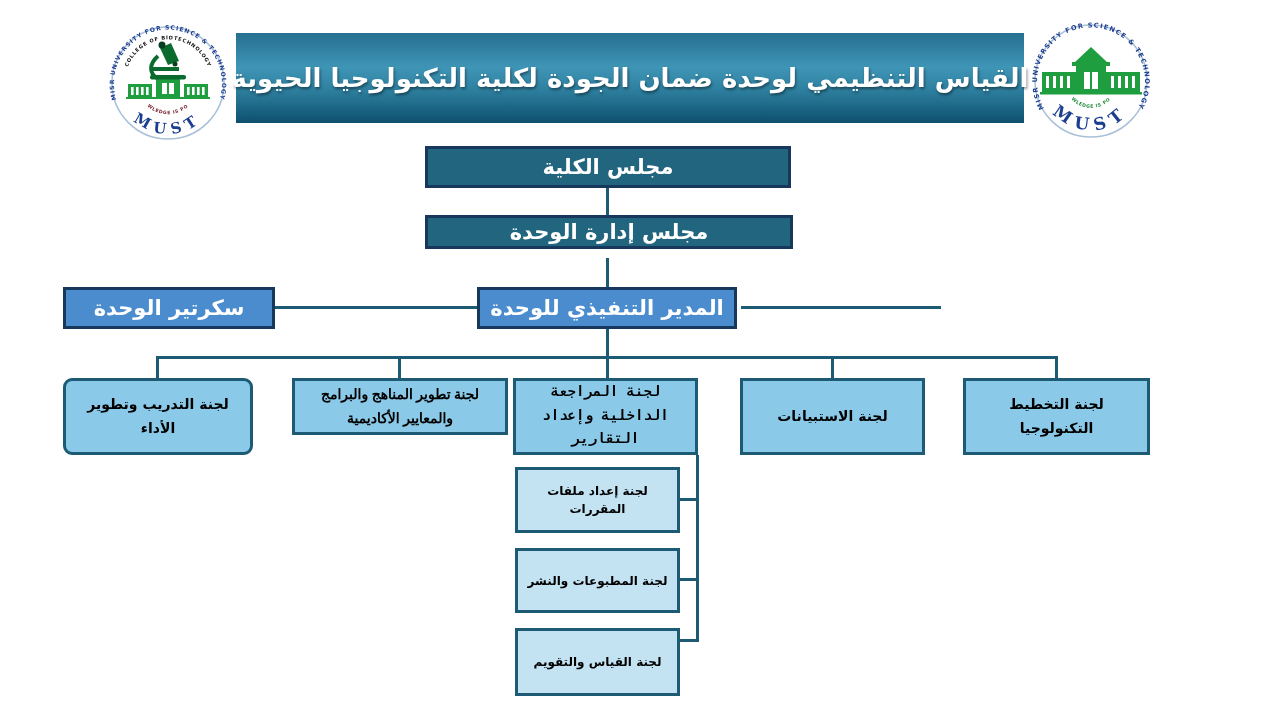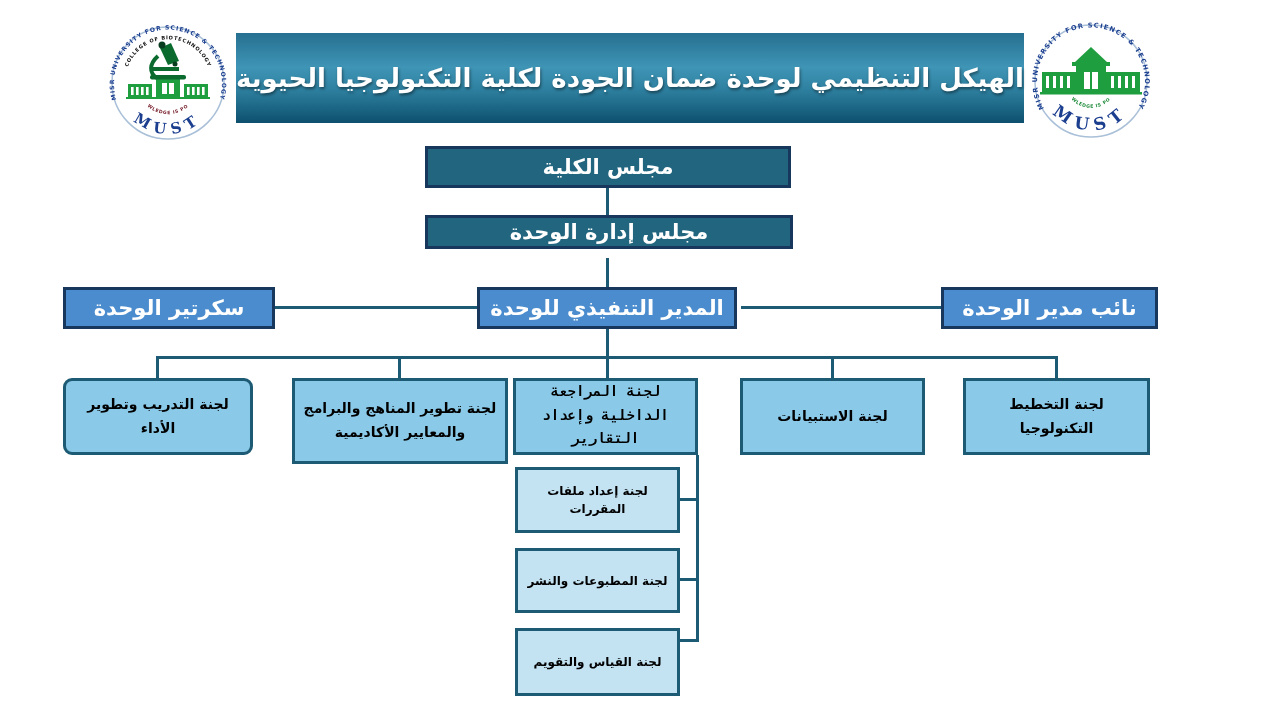--- a/index.html
+++ b/index.html
@@ -38,21 +38,21 @@
   .subc{background:var(--sub-fill);border:3px solid var(--ink);color:#000;
     font-size:12px;line-height:1.5;padding:10px 6px;}
   .conn{position:absolute;background:var(--ink);}
   
   #n-college{left:425px;top:146px;width:366px;height:42px;}
   #n-board  {left:425px;top:215px;width:368px;height:34px;}
   #n-secretary{left:63px;top:287px;width:212px;height:42px;}
   #n-exec   {left:477px;top:287px;width:260px;height:42px;}
   #n-deputy {left:941px;top:287px;width:217px;height:42px;}
   #c1{left:63px; top:378px;width:190px;height:77px;border-radius:9px;}
-  #c2{left:292px;top:378px;width:216px;height:86px;}
+  #c2{left:292px;top:378px;width:216px;height:57px;font-family:Liberation Serif, serif;}
   #c3{left:513px;top:378px;width:185px;height:77px;font-family:Liberation Mono, monospace;}
   #c4{left:740px;top:378px;width:185px;height:77px;}
   #c5{left:963px;top:378px;width:187px;height:77px;}
   #s1{left:515px;top:467px;width:165px;height:66px;}
   #s2{left:515px;top:548px;width:165px;height:65px;}
   #s3{left:515px;top:628px;width:165px;height:68px;}
   
   #v-college-board{left:606px;top:188px;width:3px;height:27px;}
   #v-board-exec  {left:606px;top:258px;width:3px;height:29px;}
   #h-sec-exec    {left:275px;top:306px;width:202px;height:3px;}
@@ -68,21 +68,21 @@
   .logo{position:absolute;}
   #logo-left{left:100px;top:22px;width:136px;height:122px;}
   #logo-right{left:1026px;top:20px;width:130px;height:122px;}
 </style>
 </head>
 <body>
 
 <div id="stage">
 
   <div class="banner">
-    <div class="title">الهيكل التنظيمي لوحدة ضمان الجودة لكلية التكنولوجيا الحيوية</div>
+    <div class="title">القياس التنظيمي لوحدة ضمان الجودة لكلية التكنولوجيا الحيوية</div>
   </div>
 
   <svg id="logo-left" class="logo" viewBox="0 0 136 122">
     <defs>
       <path id="Lout" d="M 18,82 A 54 54 0 1 1 118,82"></path>
       <path id="Lin" d="M 28,76 A 43 43 0 1 1 108,76"></path>
       <path id="Lmot" d="M 46,83 A 31 31 0 0 0 90,83"></path>
       <path id="Lmus" d="M 20,78 A 51 51 0 0 0 116,78"></path>
     </defs>
     <circle cx="68" cy="61" r="56" fill="#ffffff" stroke="#a9c0d8" stroke-width="1.5"></circle>
@@ -164,21 +164,20 @@
     <text font-size="17" font-weight="bold" fill="#1b3e8f" letter-spacing="7" font-family="DejaVu Serif,serif">
       <textPath href="#Rmus" startOffset="50%" text-anchor="middle">MUST</textPath>
     </text>
   </svg>
 
   <div id="n-college" class="box lvl-top">مجلس الكلية</div>
   <div id="n-board" class="box lvl-top">مجلس إدارة الوحدة</div>
 
   <div id="n-secretary" class="box lvl-mid">سكرتير الوحدة</div>
   <div id="n-exec" class="box lvl-mid">المدير التنفيذي للوحدة</div>
-  <div id="n-deputy" class="box lvl-mid">نائب مدير الوحدة</div>
 
   <div id="c1" class="box committee">لجنة التدريب وتطوير الأداء</div>
   <div id="c2" class="box committee">لجنة تطوير المناهج والبرامج والمعايير الأكاديمية</div>
   <div id="c3" class="box committee">لجنة المراجعة الداخلية وإعداد التقارير</div>
   <div id="c4" class="box committee">لجنة الاستبيانات</div>
   <div id="c5" class="box committee">لجنة التخطيط التكنولوجيا</div>
 
   <div id="s1" class="box subc">لجنة إعداد ملفات المقررات</div>
   <div id="s2" class="box subc">لجنة المطبوعات والنشر</div>
   <div id="s3" class="box subc">لجنة القياس والتقويم</div>

